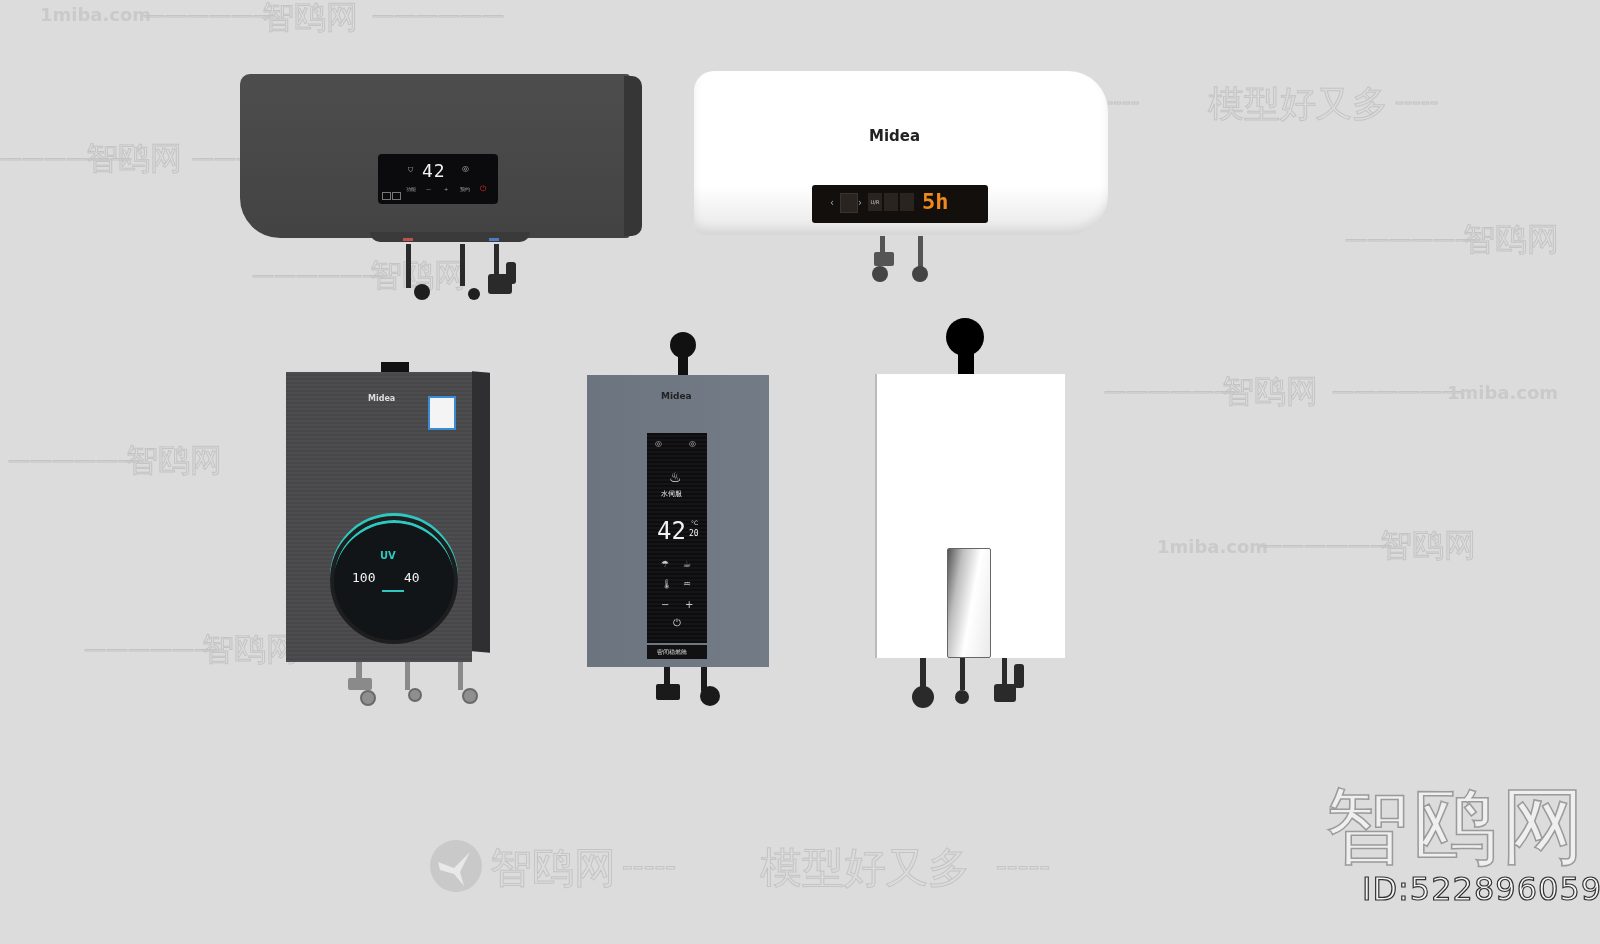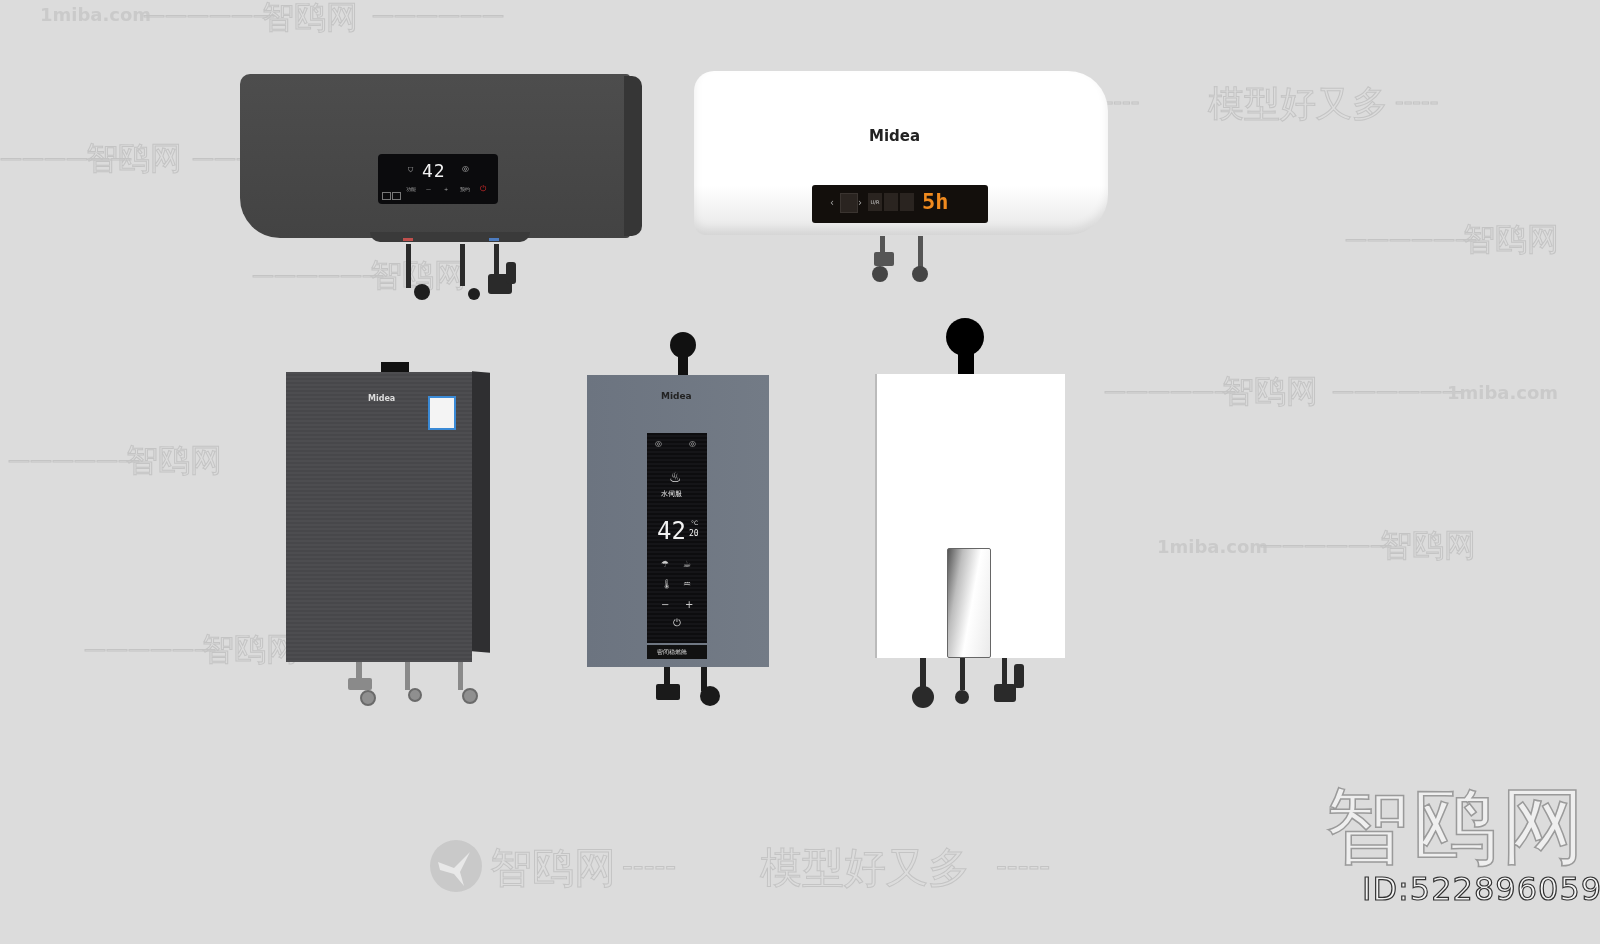--- a/index.html
+++ b/index.html
@@ -111,20 +111,26 @@
 <div class="knob" style="left:872px;top:266px;width:16px;height:16px;background:#444;"></div>
 <div class="pipe" style="left:918px;top:236px;width:5px;height:34px;background:#555;"></div>
 <div class="knob" style="left:912px;top:266px;width:16px;height:16px;background:#444;"></div>
 
 <div class="abs" style="left:381px;top:362px;width:28px;height:10px;background:#111;"></div>
 <div class="abs" style="left:286px;top:372px;width:214px;height:290px;">
   <div class="abs" style="left:0;top:0;width:186px;height:290px;background:repeating-linear-gradient(0deg,#4d4d50 0,#4d4d50 2px,#47474a 2px,#47474a 4px);"></div>
   <div class="abs" style="left:186px;top:0;width:18px;height:280px;background:#2f2f31;transform:skewY(4deg);"></div>
   <div class="abs" style="left:82px;top:22px;font-size:8px;color:#ddd;font-weight:bold;">Midea</div>
   <div class="abs" style="left:142px;top:24px;width:24px;height:30px;background:#f4f4f4;border:2px solid #3a8ad6;"></div>
+  <div class="abs" style="left:44px;top:144px;width:120px;height:120px;border-radius:50%;background:#121518;border:4px solid #1e1e1e;box-shadow:0 4px 0 -1px #2ec8c0 inset,0 -3px 0 0 #2ec8c0;">
+    <div class="abs" style="left:46px;top:30px;font-size:10px;color:#2ec8c0;font-weight:bold;">UV</div>
+    <div class="abs lcd" style="left:18px;top:50px;font-size:13px;">100</div>
+    <div class="abs lcd" style="left:70px;top:50px;font-size:13px;">40</div>
+    <div class="abs" style="left:48px;top:70px;width:22px;height:2px;background:#2ec8c0;"></div>
+  </div>
 </div>
 <div class="gpipe" style="left:356px;top:662px;width:6px;height:24px;"></div>
 <div class="gpipe" style="left:348px;top:678px;width:24px;height:12px;border-radius:2px;"></div>
 <div class="gknob" style="left:360px;top:690px;width:12px;height:12px;"></div>
 <div class="gpipe" style="left:405px;top:662px;width:5px;height:28px;"></div>
 <div class="gknob" style="left:408px;top:688px;width:10px;height:10px;"></div>
 <div class="gpipe" style="left:458px;top:662px;width:5px;height:28px;"></div>
 <div class="gknob" style="left:462px;top:688px;width:12px;height:12px;"></div>
 
 <div class="knob" style="left:670px;top:332px;width:26px;height:26px;background:#111;"></div>

